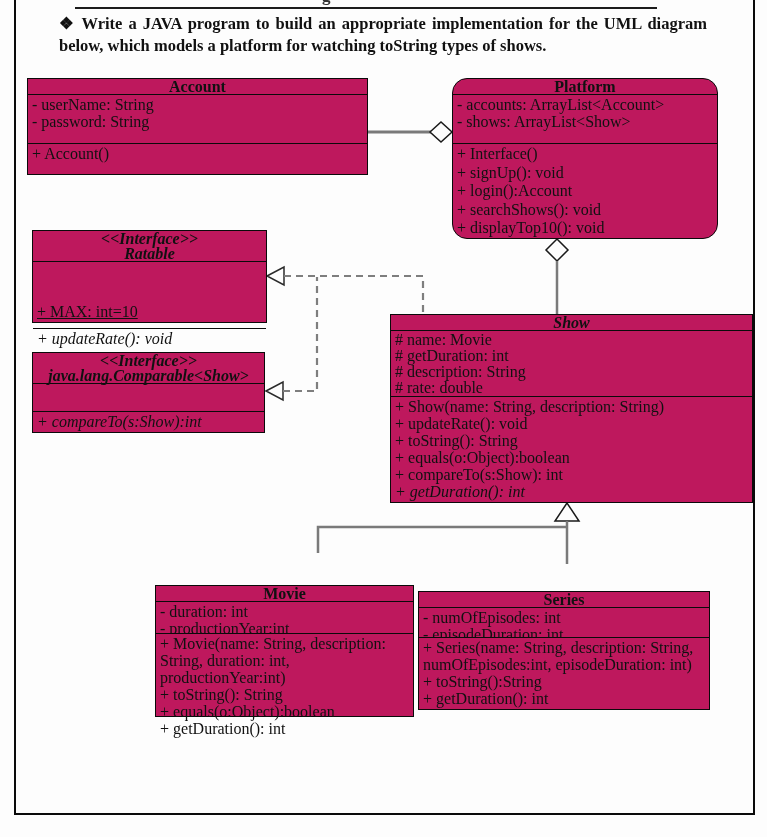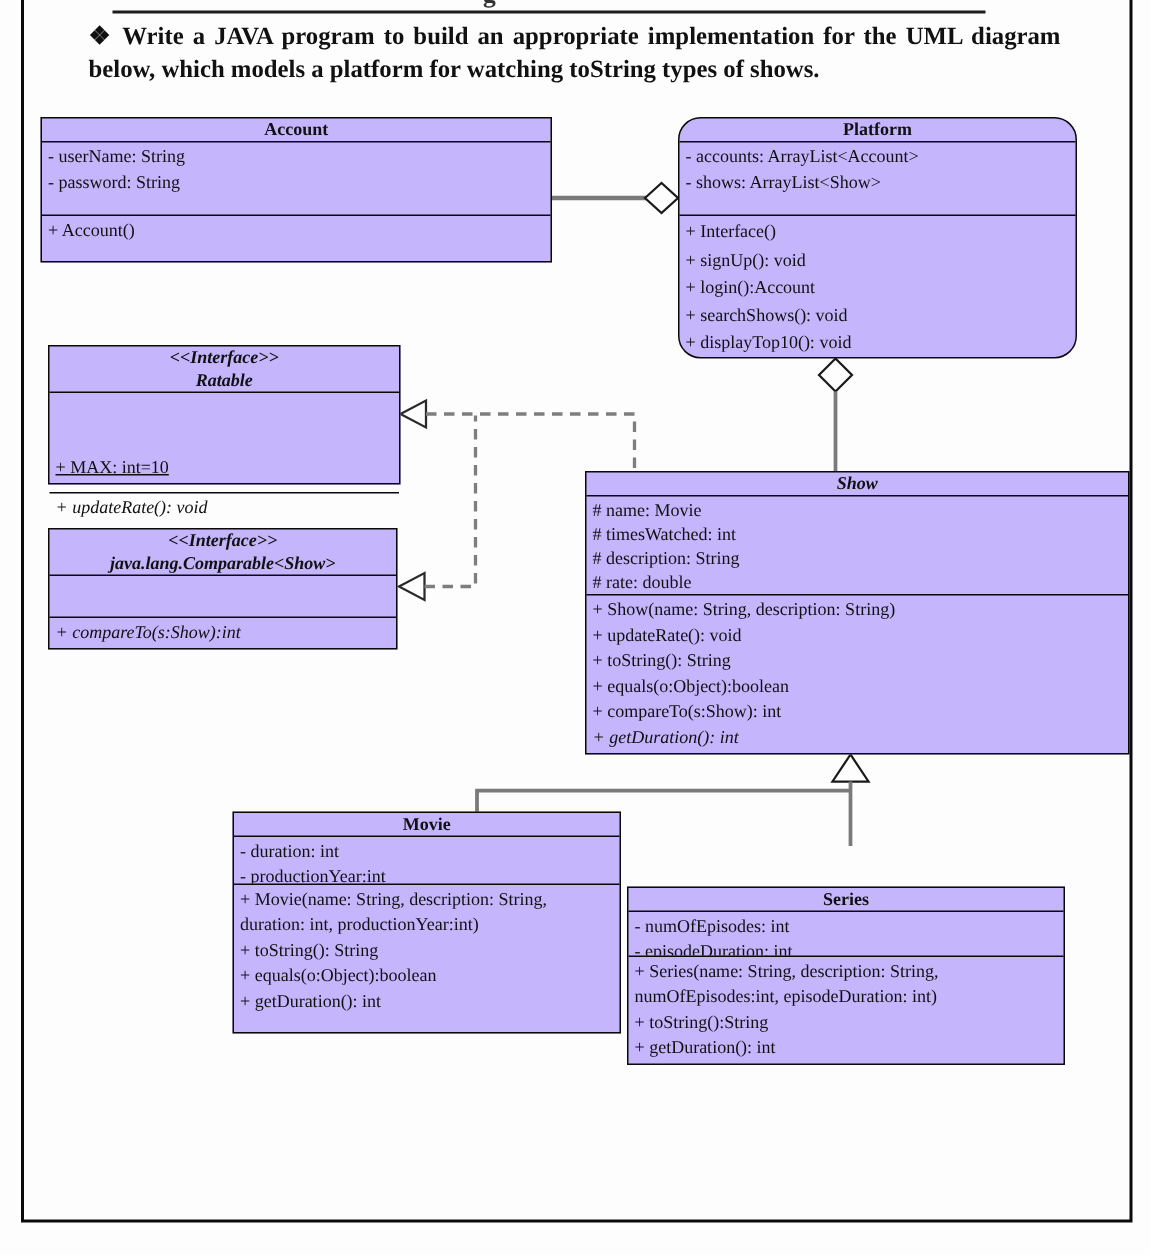--- a/index.html
+++ b/index.html
@@ -11,21 +11,21 @@
     border:2px solid #0a0a0a;background:transparent;}
   .cutoff{position:absolute;left:322px;top:-14px;font-weight:bold;font-size:17px;color:#333;}
   .toprule{position:absolute;left:75px;top:7px;width:582px;height:2px;background:#1c1c1c;}
   .instr{position:absolute;left:59px;top:13px;width:648px;margin:0;
     font-weight:bold;font-size:16.5px;line-height:22px;}
   .instr .l1{display:block;text-align:justify;text-align-last:justify;}
   .instr .l2{display:block;}
   svg.connectors{position:absolute;left:0;top:0;width:767px;height:837px;}
 
   .uml{position:absolute;box-sizing:border-box;border:1.5px solid #0a0a0a;
-    background:#c4b5fd;font-size:12px;}
+    background:#be185d;font-size:16px;}
   .uml .t{box-sizing:border-box;border-bottom:1.5px solid #0a0a0a;text-align:center;
     font-weight:bold;line-height:15px;padding:0 2px;}
   .uml .t .st,.uml .t .nm{display:block;}
   .uml .a{box-sizing:border-box;border-bottom:1.5px solid #0a0a0a;padding:1px 4px;overflow:hidden;}
   .uml .m{box-sizing:border-box;padding:1px 4px;overflow:hidden;}
   .uml-line{line-height:17px;}
   .uml-line.it{font-style:italic;}
   .uml-line.ul{text-decoration:underline;}
   .iface .t{font-style:italic;}
   .it-title{font-style:italic;}
@@ -35,21 +35,21 @@
   #platform{left:452px;top:78px;width:266px;height:161px;border-radius:15px;}
   #platform .a{height:49px;}
   #platform .m .uml-line{line-height:18.5px;}
   #ratable{left:32px;top:230px;width:235px;height:93px;}
   #ratable .a{height:27px;margin-top:40px;}
   #comparable{left:32px;top:352px;width:233px;height:81px;}
   #comparable .a{height:28px;}
   #show{left:390px;top:314px;width:363px;height:189px;}
   #show .a{height:66px;}
   #show .a .uml-line{line-height:16px;}
-  #movie{left:155px;top:541px;width:259px;height:148px;}
+  #movie{left:155px;top:585px;width:259px;height:132px;}
   #movie .a{height:32px;}
   #series{left:418px;top:564px;width:292px;height:119px;margin-top:27px;}
   #series .a{height:30px;}
 </style>
 </head>
 <body>
 
 <div class="page">
 
   <span class="cutoff">g</span>
@@ -126,21 +126,21 @@
     <div class="a"></div>
     <div class="m">
         <div class="uml-line it">+ compareTo(s:Show):int</div>
       </div>
   </div>
 
   <div class="uml" id="show">
     <div class="t it-title">Show</div>
     <div class="a">
         <div class="uml-line"># name: Movie</div>
-        <div class="uml-line"># timesWatched: int</div>
+        <div class="uml-line"># getDuration: int</div>
         <div class="uml-line"># description: String</div>
         <div class="uml-line"># rate: double</div>
       </div>
     <div class="m">
         <div class="uml-line">+ Show(name: String, description: String)</div>
         <div class="uml-line">+ updateRate(): void</div>
         <div class="uml-line">+ toString(): String</div>
         <div class="uml-line">+ equals(o:Object):boolean</div>
         <div class="uml-line">+ compareTo(s:Show): int</div>
         <div class="uml-line it">+ getDuration(): int</div>

